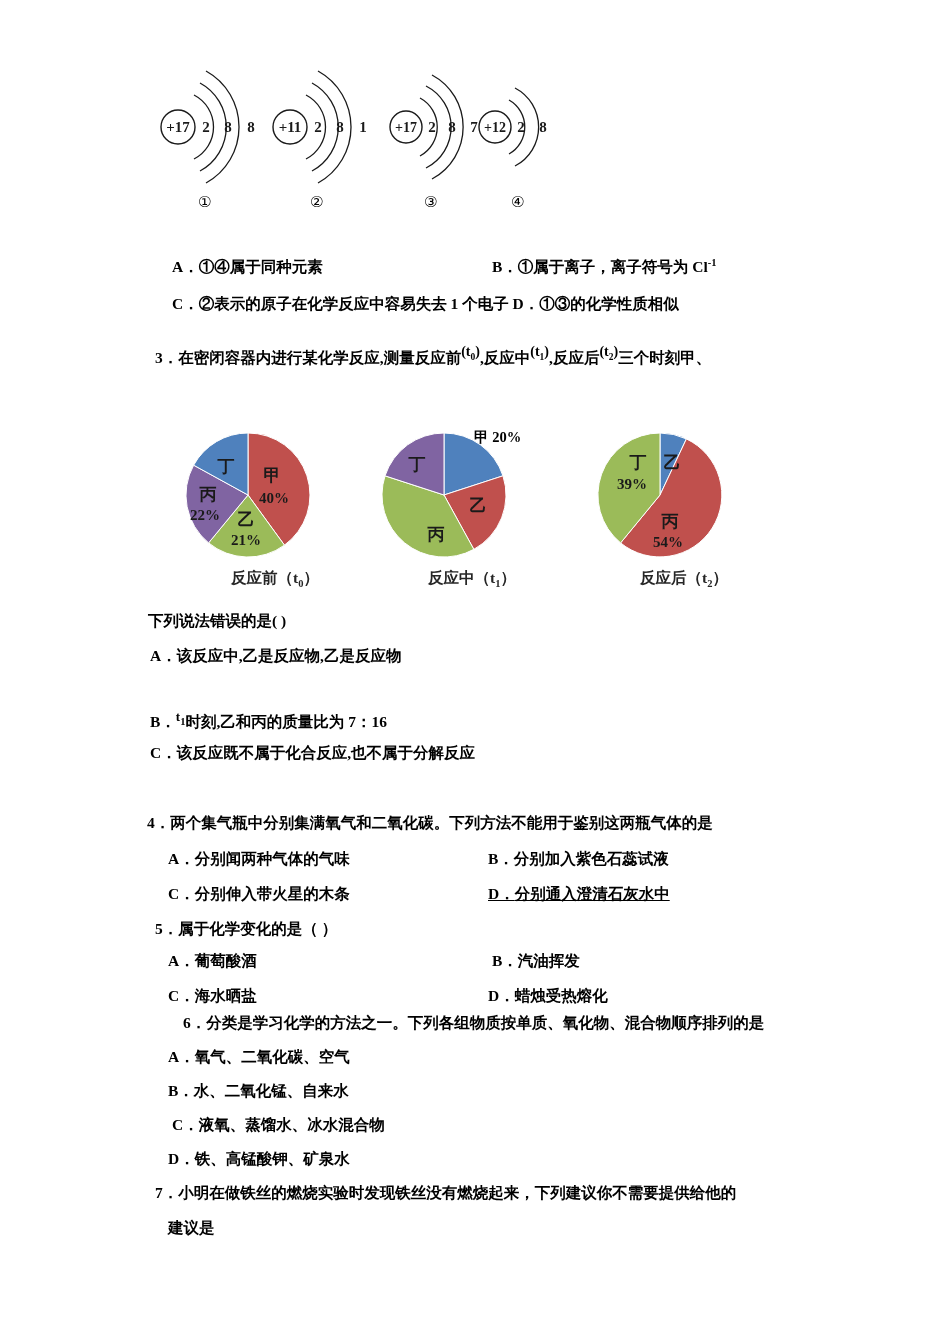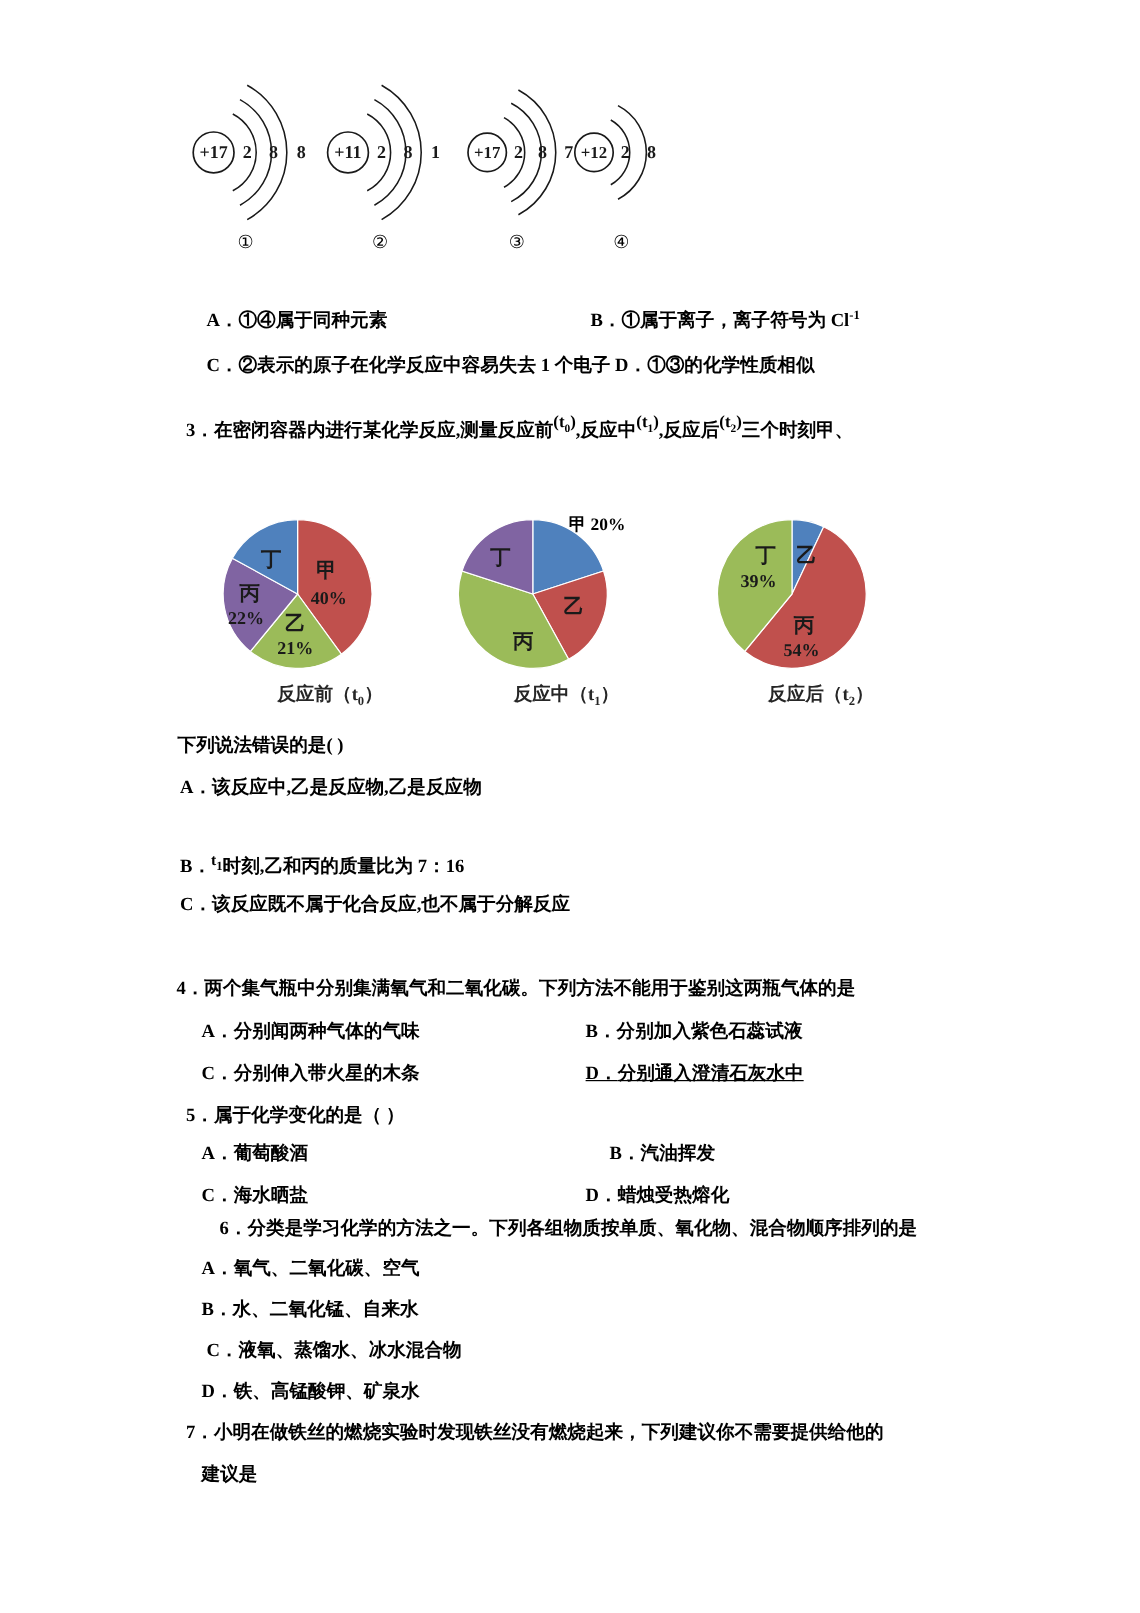--- a/index.html
+++ b/index.html
@@ -292,21 +292,21 @@
     <span>C．</span><span>分别伸入带火星的木条</span>
   </div>
   <div class="tline" style="left:488px; top:884px;text-decoration:underline;">
     <span>D．</span><span>分别通入澄清石灰水中</span>
   </div>
 
   <div class="tline" style="left:155px; top:919px;">5．属于化学变化的是（     ）</div>
   <div class="tline" style="left:168px; top:951px;">
     <span>A．</span><span>葡萄酸酒</span>
   </div>
-  <div class="tline" style="left:508px; top:951px;">
+  <div class="tline" style="left:492px; top:951px;">
     <span>B．</span><span>汽油挥发</span>
   </div>
   <div class="tline" style="left:168px; top:986px;">
     <span>C．</span><span>海水晒盐</span>
   </div>
   <div class="tline" style="left:488px; top:986px;">
     <span>D．</span><span>蜡烛受热熔化</span>
   </div>
 
   <div class="tline" style="left:155px; top:1013px;margin-left:28px;">6．分类是学习化学的方法之一。下列各组物质按单质、氧化物、混合物顺序排列的是</div>

